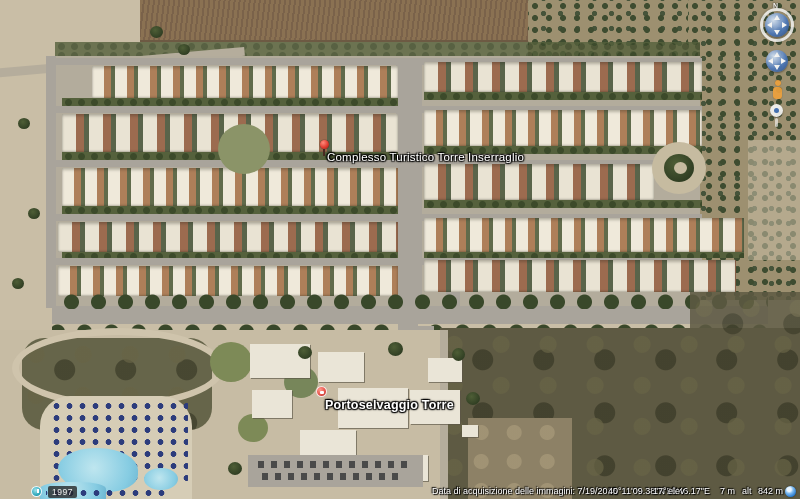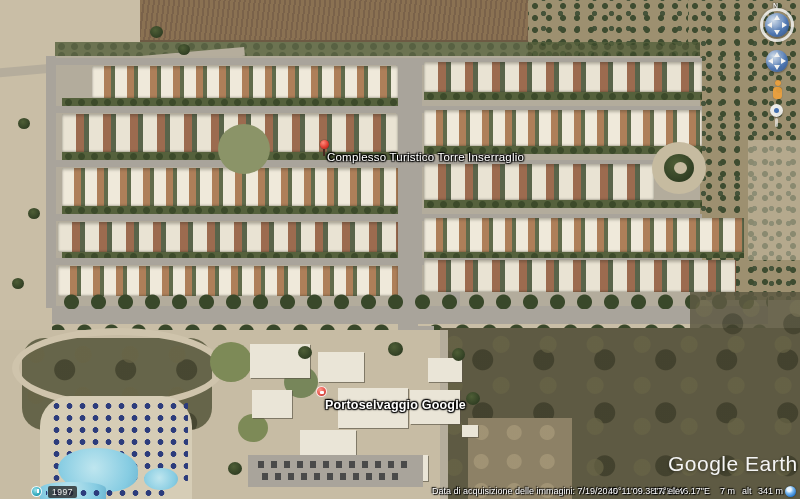--- a/index.html
+++ b/index.html
@@ -246,21 +246,21 @@
   <div class="abs cars" style="left:258px;top:461px;width:150px;height:7px;"></div>
   <div class="abs cars" style="left:262px;top:473px;width:140px;height:7px;"></div>
 
   <div class="abs" style="left:320px;top:140px;">
     <div class="pin-ball"></div>
     <div class="pin-stem" style="margin-left:3px;"></div>
   </div>
   <div class="abs pm-label" style="left:327px;top:151px;">Complesso Turistico Torre Inserraglio</div>
 
   <div class="abs poi-pin" style="left:316px;top:386px;"></div>
-  <div class="abs pm-label big" style="left:325px;top:398px;">Portoselvaggio Google</div>
+  <div class="abs pm-label big" style="left:325px;top:398px;">Portoselvaggio Torre</div>
 
   <div class="abs navctl" style="left:758px;top:4px;width:40px;height:42px;">
     <div class="abs north-label" style="left:15px;top:-2px;">N</div>
     <div class="abs compass-ring" style="left:2px;top:4px;"></div>
     <div class="abs joysphere" style="left:7px;top:9px;width:24px;height:24px;">
       <span class="arr up" style="left:9px;top:2px;"></span>
       <span class="arr down" style="left:9px;top:17px;"></span>
       <span class="arr left" style="left:2px;top:9px;"></span>
       <span class="arr right" style="left:17px;top:9px;"></span>
     </div>
@@ -274,24 +274,23 @@
   <div class="abs navctl" style="left:771px;top:80px;width:14px;height:22px;">
     <div class="pegman-head" style="margin-left:4px;"></div>
     <div class="pegman-body" style="margin-left:2px;margin-top:1px;"></div>
   </div>
   <div class="abs navctl zoom-knob" style="left:770px;top:104px;"></div>
   <div class="abs navctl zoom-track" style="left:775px;top:118px;"></div>
 
   <div class="abs clock-icon" style="left:31px;top:486px;"></div>
   <div class="abs year-chip" style="left:48px;top:486px;">1997</div>
 
-  <div class="abs watermark" style="left:668px;top:452px;">Google Earth</div>
 
   <span class="status-txt" style="left:432px;">Data di acquisizione delle immagini: 7/19/2015</span>
   <span class="status-txt" style="left:608px;">40°11'09.38"N</span>
   <span class="status-txt" style="left:653px;">17°56'46.17"E</span>
   <span class="status-txt" style="left:668px;">elev</span>
   <span class="status-txt" style="left:720px;">7 m</span>
   <span class="status-txt" style="left:742px;">alt</span>
-  <span class="status-txt" style="left:758px;">341 m</span>
+  <span class="status-txt" style="left:758px;">842 m</span>
   <div class="abs stream-ind" style="left:785px;top:486px;"></div>
 
 </div>
 
 </body></html>

